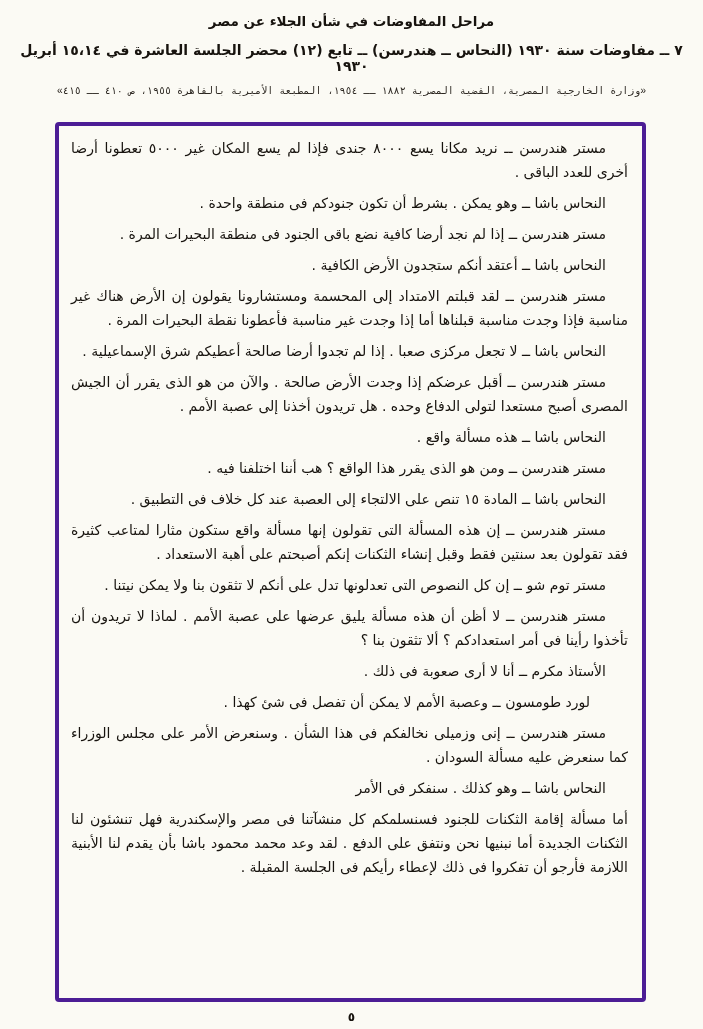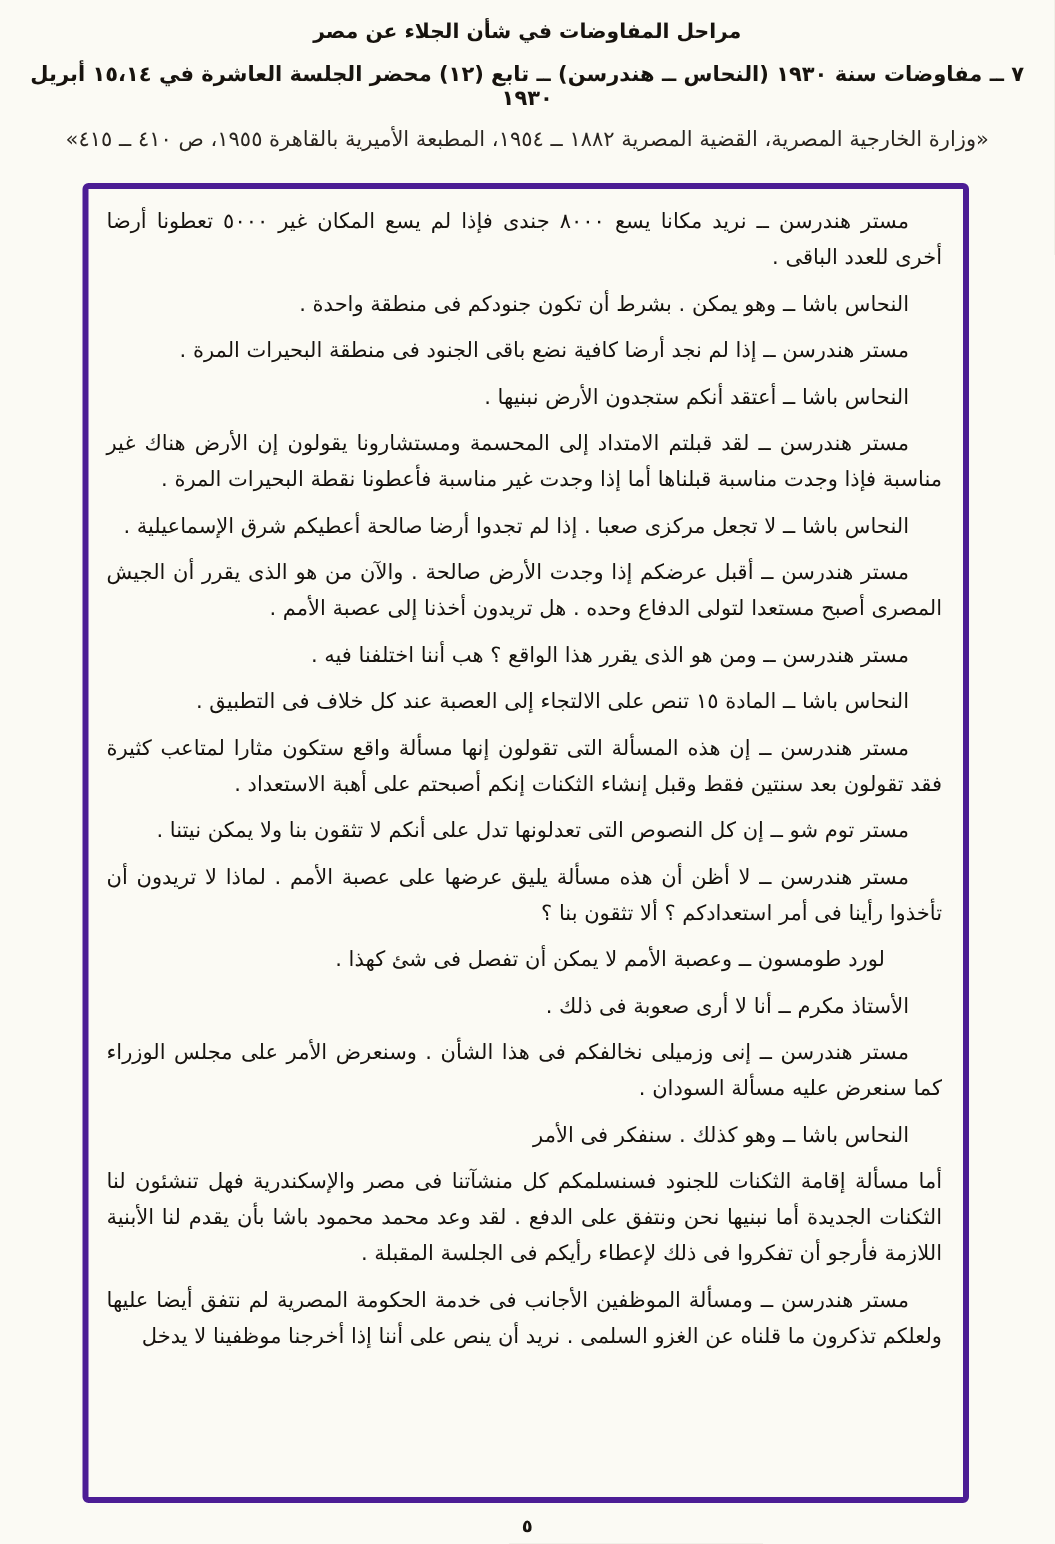--- a/index.html
+++ b/index.html
@@ -27,23 +27,24 @@
     font-weight: bold;
     letter-spacing: 0.2px;
   }
   .doc-subtitle {
     font-size: 14px;
     font-weight: bold;
     margin-top: 13px;
     padding: 0 18px;
   }
   .doc-source {
-    font-size: 14px;
+    font-size: 10px;
     margin-top: 11px;
     color: #2b2620;
+    font-family: Liberation Mono, monospace;
   }
   .green-box {
     position: absolute;
     top: 122px;
     right: 57px;
     left: 55px;
     bottom: 27px;
     border: 4px solid #4c1d95;
     border-radius: 4px;
     padding: 10px 14px 8px 12px;
@@ -83,32 +84,32 @@
   <header class="doc-header">
     <div class="doc-title">مراحل المفاوضات في شأن الجلاء عن مصر</div>
     <div class="doc-subtitle">٧ ــ مفاوضات سنة ١٩٣٠ (النحاس ــ هندرسن) ــ تابع (١٢) محضر الجلسة العاشرة في ١٥،١٤ أبريل ١٩٣٠</div>
     <div class="doc-source">«وزارة الخارجية المصرية، القضية المصرية ١٨٨٢ ــ ١٩٥٤، المطبعة الأميرية بالقاهرة ١٩٥٥، ص ٤١٠ ــ ٤١٥»</div>
   </header>
 
   <main class="green-box">
     <p class="para">مستر هندرسن ــ نريد مكانا يسع ٨٠٠٠ جندى فإذا لم يسع المكان غير ٥٠٠٠ تعطونا أرضا أخرى للعدد الباقى .</p>
     <p class="para">النحاس باشا ــ وهو يمكن . بشرط أن تكون جنودكم فى منطقة واحدة .</p>
     <p class="para">مستر هندرسن ــ إذا لم نجد أرضا كافية نضع باقى الجنود فى منطقة البحيرات المرة .</p>
-    <p class="para">النحاس باشا ــ أعتقد أنكم ستجدون الأرض نبنيها .</p>
+    <p class="para">النحاس باشا ــ أعتقد أنكم ستجدون الأرض الكافية .</p>
     <p class="para">مستر هندرسن ــ لقد قبلتم الامتداد إلى المحسمة ومستشارونا يقولون إن الأرض هناك غير مناسبة فإذا وجدت مناسبة قبلناها أما إذا وجدت غير مناسبة فأعطونا نقطة البحيرات المرة .</p>
     <p class="para">النحاس باشا ــ لا تجعل مركزى صعبا . إذا لم تجدوا أرضا صالحة أعطيكم شرق الإسماعيلية .</p>
     <p class="para">مستر هندرسن ــ أقبل عرضكم إذا وجدت الأرض صالحة . والآن من هو الذى يقرر أن الجيش المصرى أصبح مستعدا لتولى الدفاع وحده . هل تريدون أخذنا إلى عصبة الأمم .</p>
+    <p class="para">النحاس باشا ــ هذه مسألة واقع .</p>
     <p class="para">مستر هندرسن ــ ومن هو الذى يقرر هذا الواقع ؟ هب أننا اختلفنا فيه .</p>
     <p class="para">النحاس باشا ــ المادة ١٥ تنص على الالتجاء إلى العصبة عند كل خلاف فى التطبيق .</p>
     <p class="para">مستر هندرسن ــ إن هذه المسألة التى تقولون إنها مسألة واقع ستكون مثارا لمتاعب كثيرة فقد تقولون بعد سنتين فقط وقبل إنشاء الثكنات إنكم أصبحتم على أهبة الاستعداد .</p>
     <p class="para">مستر توم شو ــ إن كل النصوص التى تعدلونها تدل على أنكم لا تثقون بنا ولا يمكن نيتنا .</p>
     <p class="para">مستر هندرسن ــ لا أظن أن هذه مسألة يليق عرضها على عصبة الأمم . لماذا لا تريدون أن تأخذوا رأينا فى أمر استعدادكم ؟ ألا تثقون بنا ؟</p>
+    <p class="para">الأستاذ مكرم ــ أنا لا أرى صعوبة فى ذلك .</p>
     <p class="para indent-lg">لورد طومسون ــ وعصبة الأمم لا يمكن أن تفصل فى شئ كهذا .</p>
-    <p class="para">الأستاذ مكرم ــ أنا لا أرى صعوبة فى ذلك .</p>
     <p class="para">مستر هندرسن ــ إنى وزميلى نخالفكم فى هذا الشأن . وسنعرض الأمر على مجلس الوزراء كما سنعرض عليه مسألة السودان .</p>
     <p class="para">النحاس باشا ــ وهو كذلك . سنفكر فى الأمر</p>
     <p class="para flush">أما مسألة إقامة الثكنات للجنود فسنسلمكم كل منشآتنا فى مصر والإسكندرية فهل تنشئون لنا الثكنات الجديدة أما نبنيها نحن ونتفق على الدفع . لقد وعد محمد محمود باشا بأن يقدم لنا الأبنية اللازمة فأرجو أن تفكروا فى ذلك لإعطاء رأيكم فى الجلسة المقبلة .</p>
-    <p class="para">مستر هندرسن ــ ومسألة الموظفين الأجانب فى خدمة الحكومة المصرية لم نتفق أيضا عليها ولعلكم تذكرون ما قلناه عن الغزو السلمى . نريد أن ينص على أننا إذا أخرجنا موظفينا لا يدخل</p>
   </main>
 
   <div class="page-number">٥</div>
 
 </div>
 
 </body></html>

